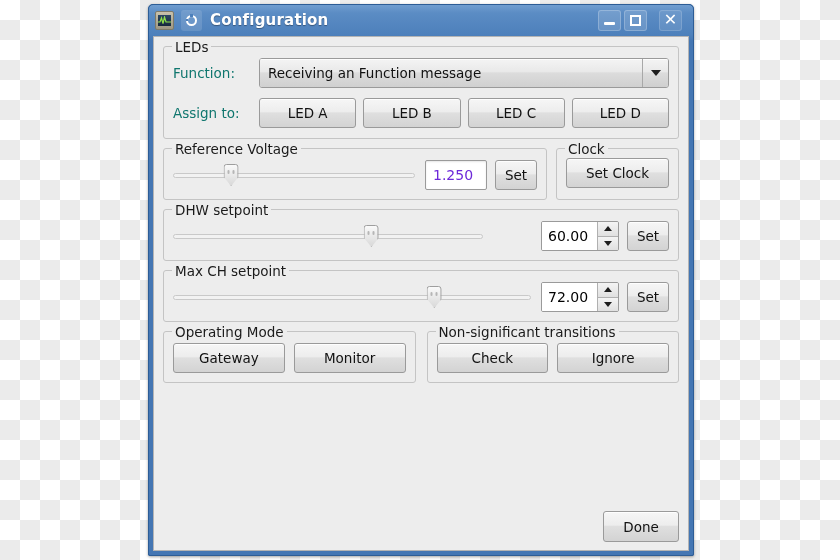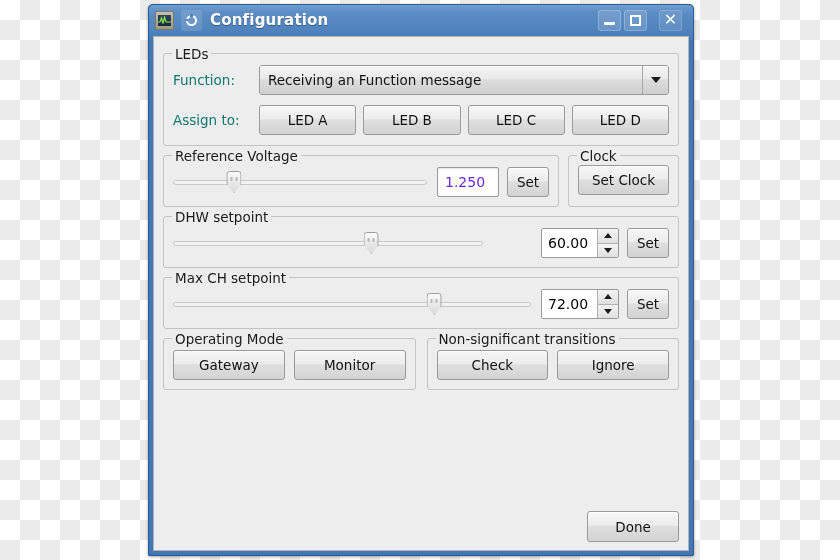--- a/index.html
+++ b/index.html
@@ -154,21 +154,21 @@
 
   
   .content {
     position: relative;
     z-index: 2;
     margin: 0 5px 5px 5px;
     flex: 1 1 auto;
     background: #ededed;
     border: 1px solid #b4b4b4;
     box-sizing: border-box;
-    padding: 16px 9px 8px 9px;
+    padding: 9px 9px 8px 9px;
     display: flex;
     flex-direction: column;
     overflow: hidden;
   }
 
   
   .group {
     position: relative;
     border: 1px solid #c4c4c4;
     border-radius: 3px;
@@ -436,21 +436,21 @@
             <div class="slider-thumb" id="rv-thumb" style="left: 24%;"></div>
           </div>
           <div class="field" style="width:62px;">1.250</div>
           <div class="btn" style="margin-left:8px;width:42px;">Set</div>
         </div>
       </div>
 
       <div class="group" style="flex:0 0 auto;">
         <span class="legend">Clock</span>
         <div class="row" style="height:26px;">
-          <div class="btn" style="width:91px;text-align:right;">Set Clock</div>
+          <div class="btn" style="width:103px;text-align:right;">Set Clock</div>
         </div>
       </div>
     </div>
 
     <div class="group">
       <span class="legend">DHW setpoint</span>
       <div class="row">
         <div class="slider" style="margin-right:10px;">
           <div class="slider-track"></div>
           <div class="slider-thumb" id="dhw-thumb" style="left: 64%;"></div>
@@ -504,17 +504,17 @@
       <div class="group" style="flex:1 1 0;">
         <span class="legend">Non-significant transitions</span>
         <div class="row">
           <div class="btn" style="flex:1 1 0;margin-right:9px;">Check</div>
           <div class="btn" style="flex:1 1 0;">Ignore</div>
         </div>
       </div>
     </div>
 
     <div class="footer">
-      <div class="btn" style="width:92px;height:31px;text-align:center;">Done</div>
+      <div class="btn" style="width:76px;height:31px;text-align:center;">Done</div>
     </div>
 
   </div>
 </div>
 
 </body></html>

